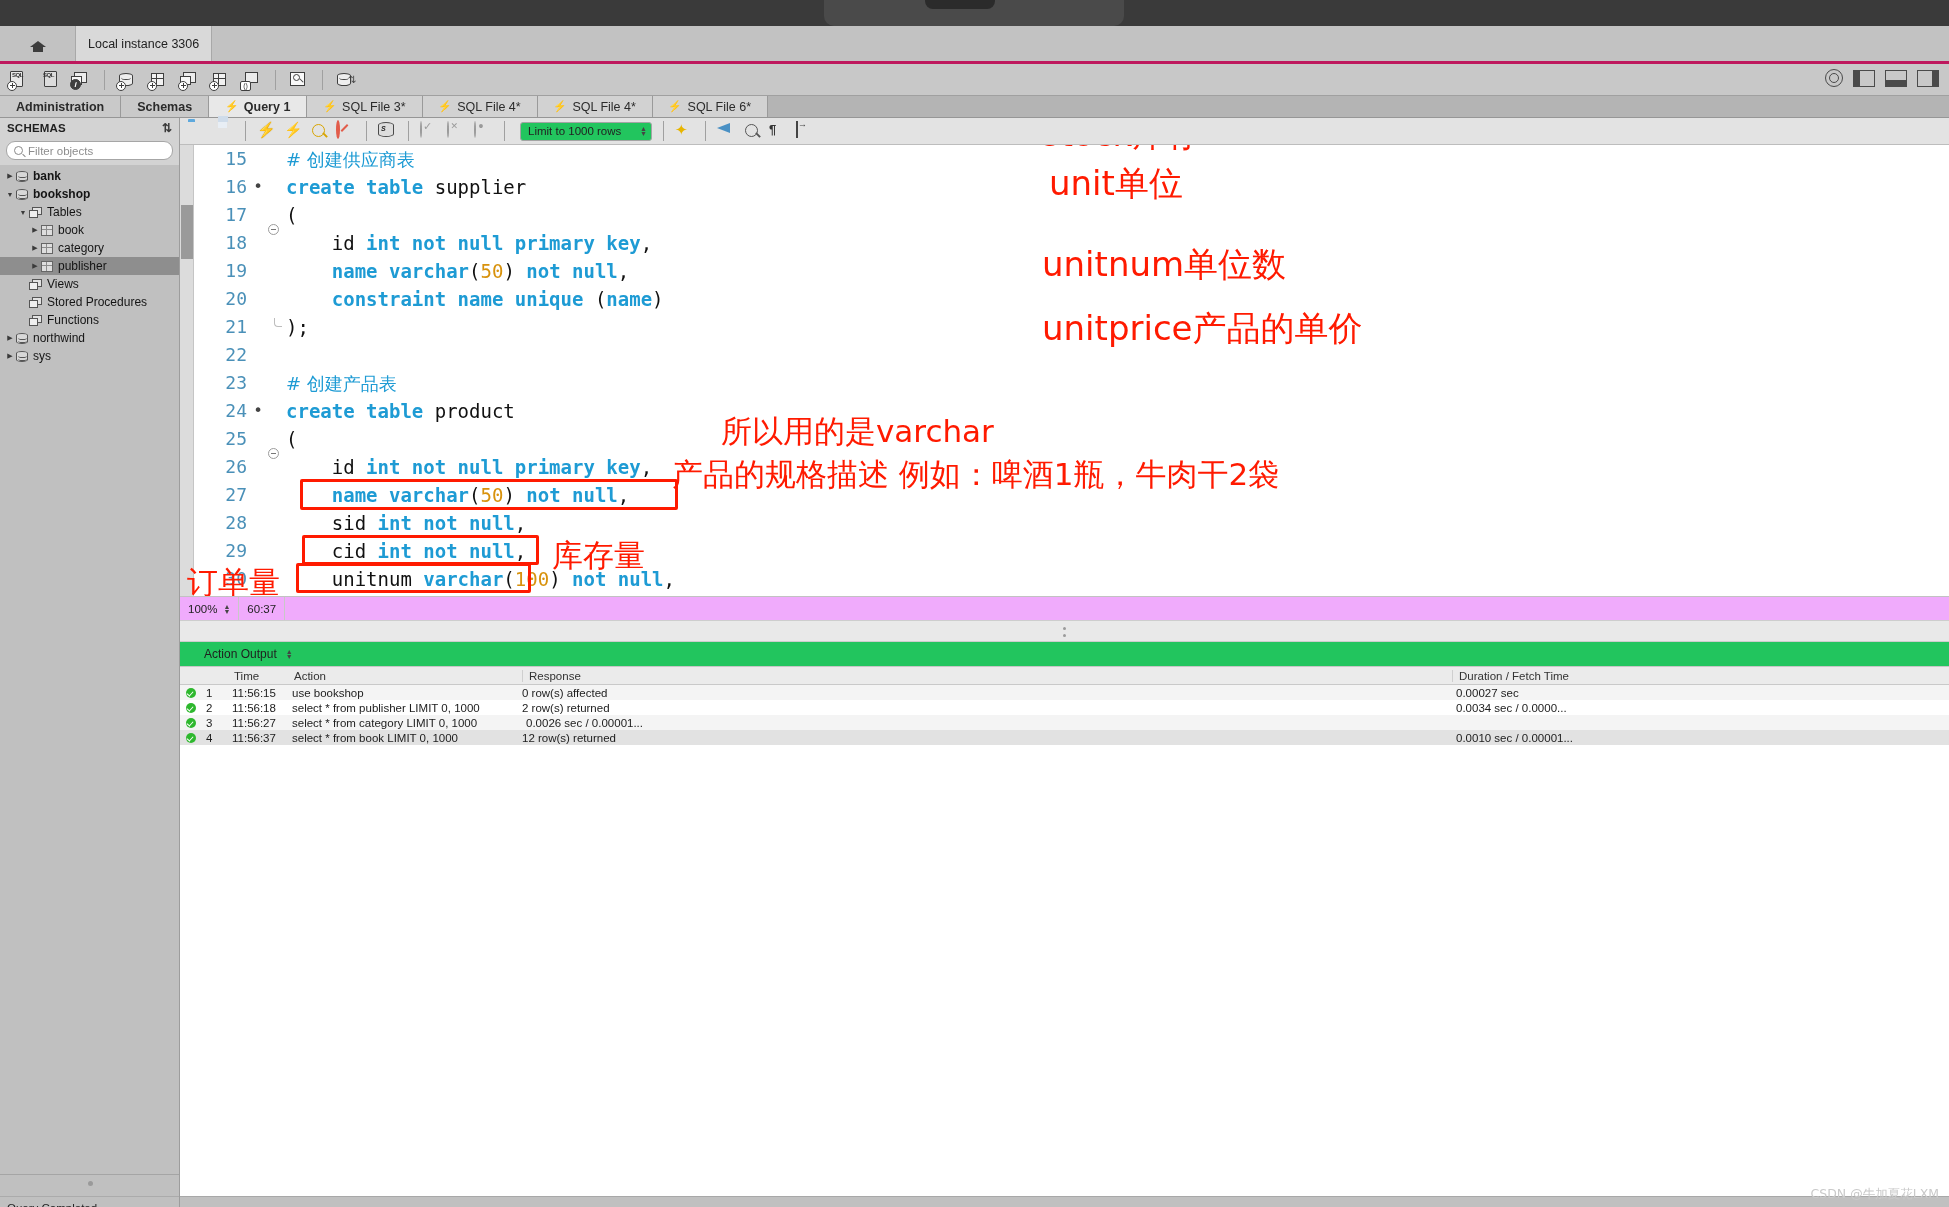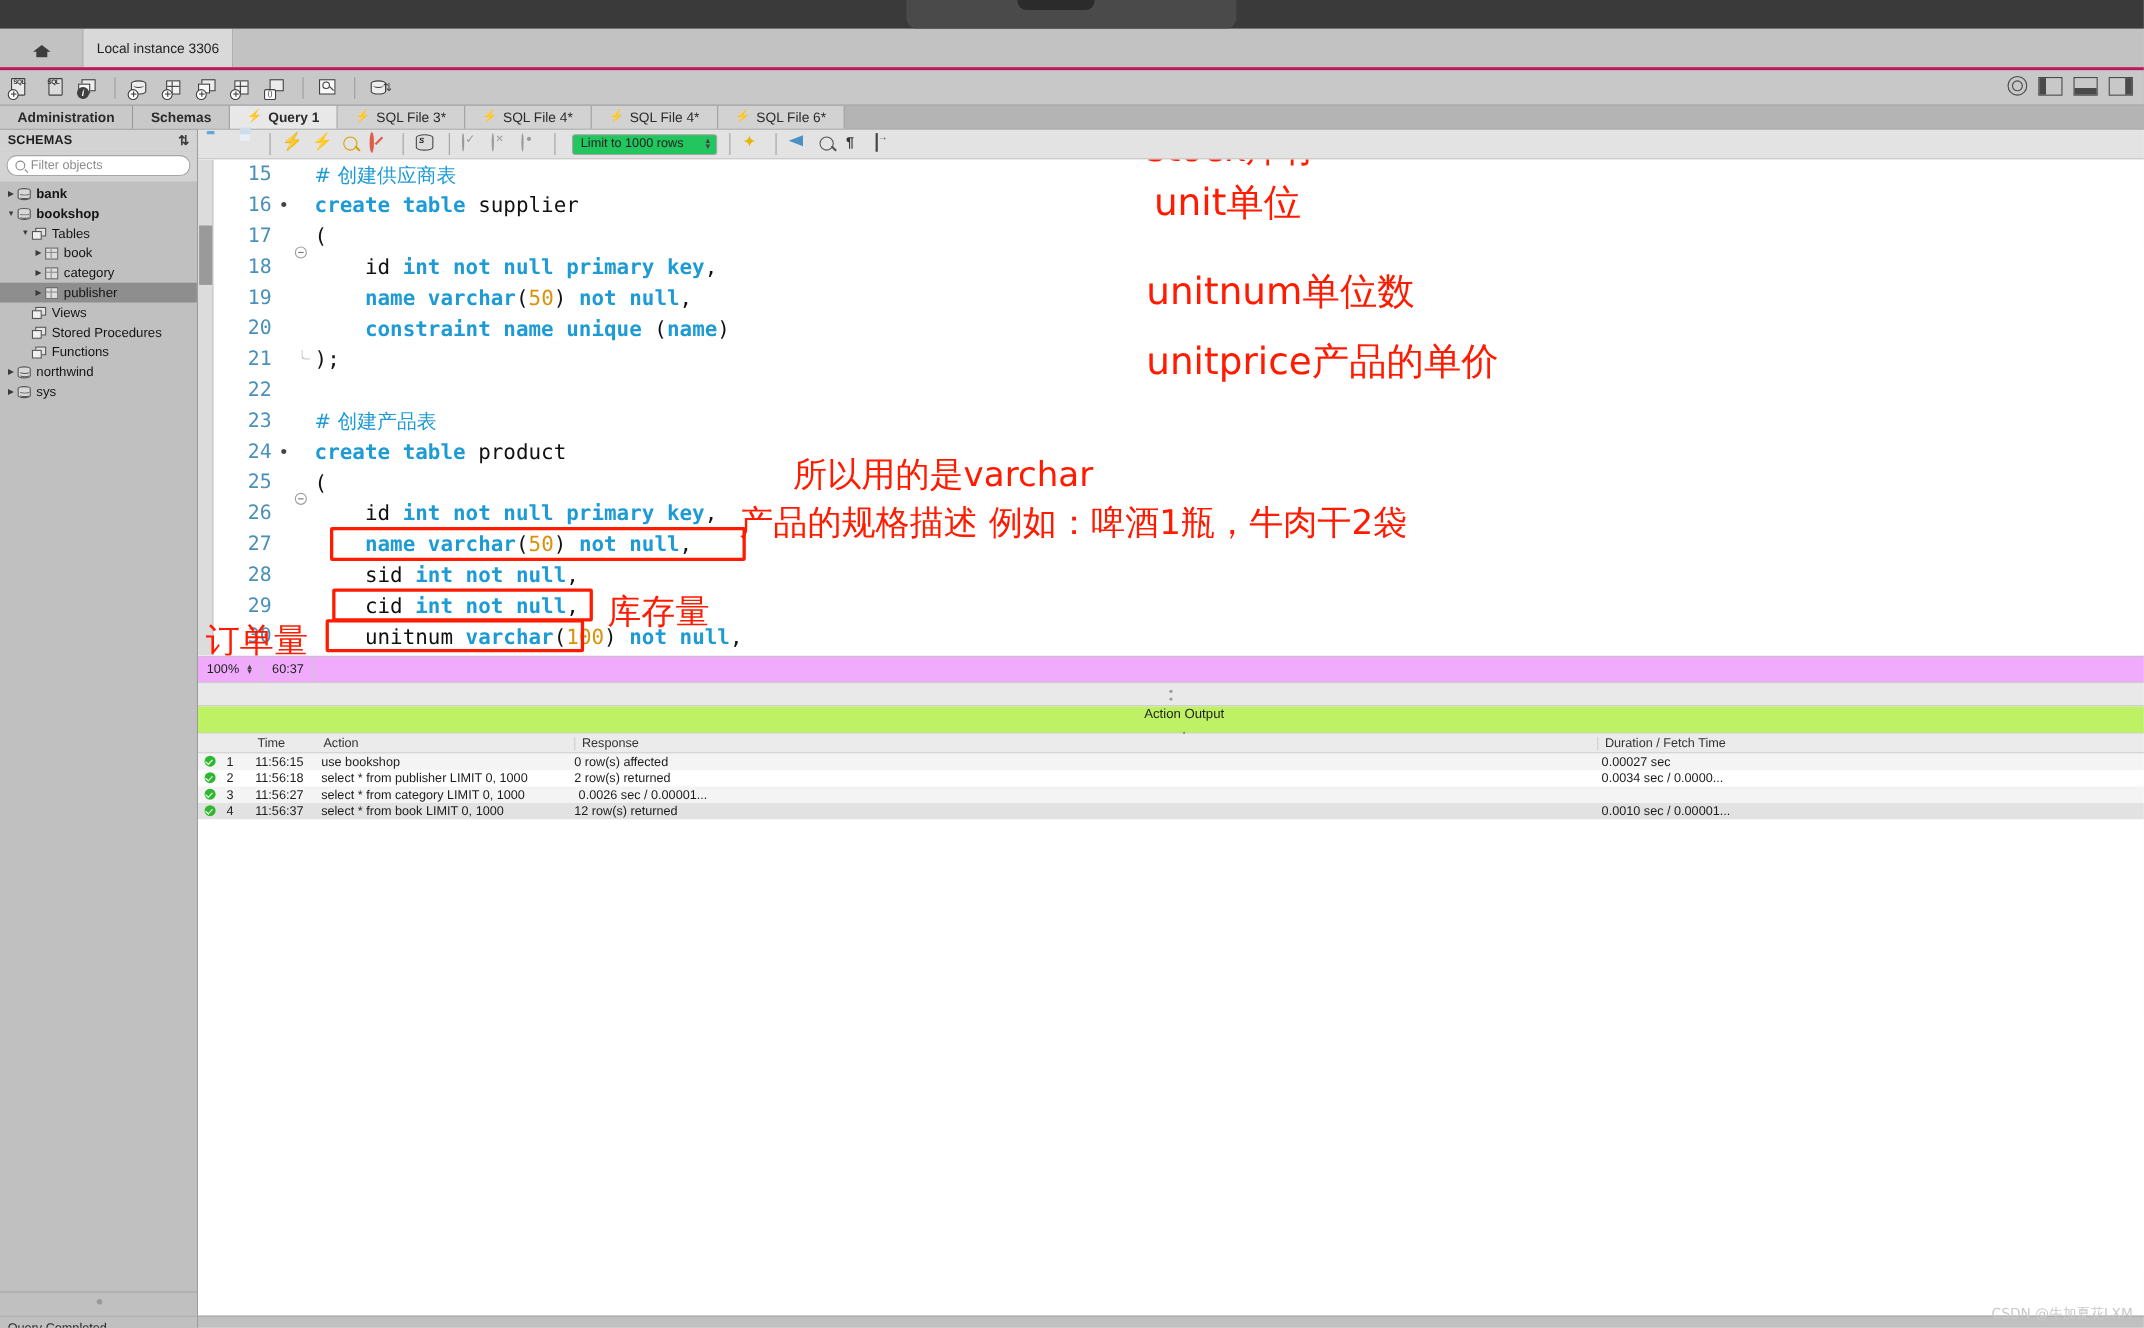--- a/index.html
+++ b/index.html
@@ -406,24 +406,23 @@
     height:22px; background:#e9e9e9; border-top:1px solid #cdcdcd;
     border-bottom:1px solid #cdcdcd; position:relative;
   }
   .splitter .grip {
     position:absolute; left:50%; top:6px; transform:translateX(-50%);
     width:4px; height:10px; display:flex; flex-direction:column;
     justify-content:space-between;
   }
   .splitter .grip i { display:block; width:3px; height:3px; background:#9b9b9b; border-radius:50%; }
   .actionhdr {
-    height:25px; background:#bef264; display:flex; align-items:center;
+    height:25px; background:#22c55e; display:flex; align-items:center;
     padding-left:24px; gap:9px; font-size:12px; color:#1f1f1f;
     border-bottom:1px solid #c6c6c6;
-    flex-direction:column;
   }
   .outtable { background:#fff; font-size:11.5px; }
   .othead {
     display:flex; height:18px; background:#ebebeb; border-bottom:1px solid #c9c9c9;
     color:#333; align-items:center;
   }
   .otrow {
     display:flex; height:15px; align-items:center; color:#1c1c1c;
   }
   .otrow:nth-child(even) { background:#f4f4f4; }

